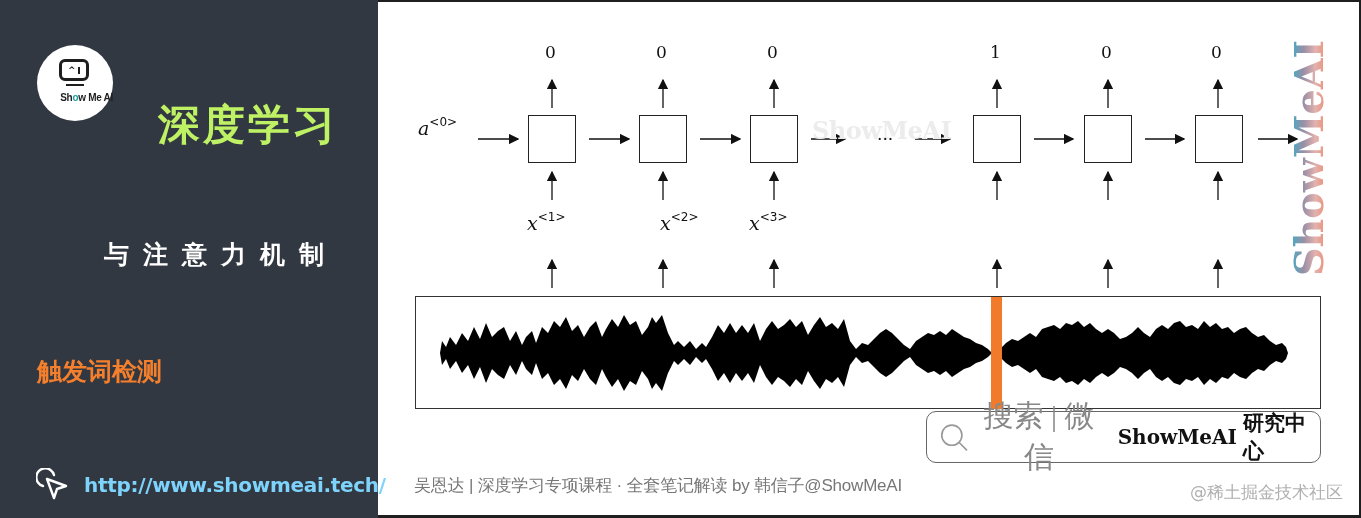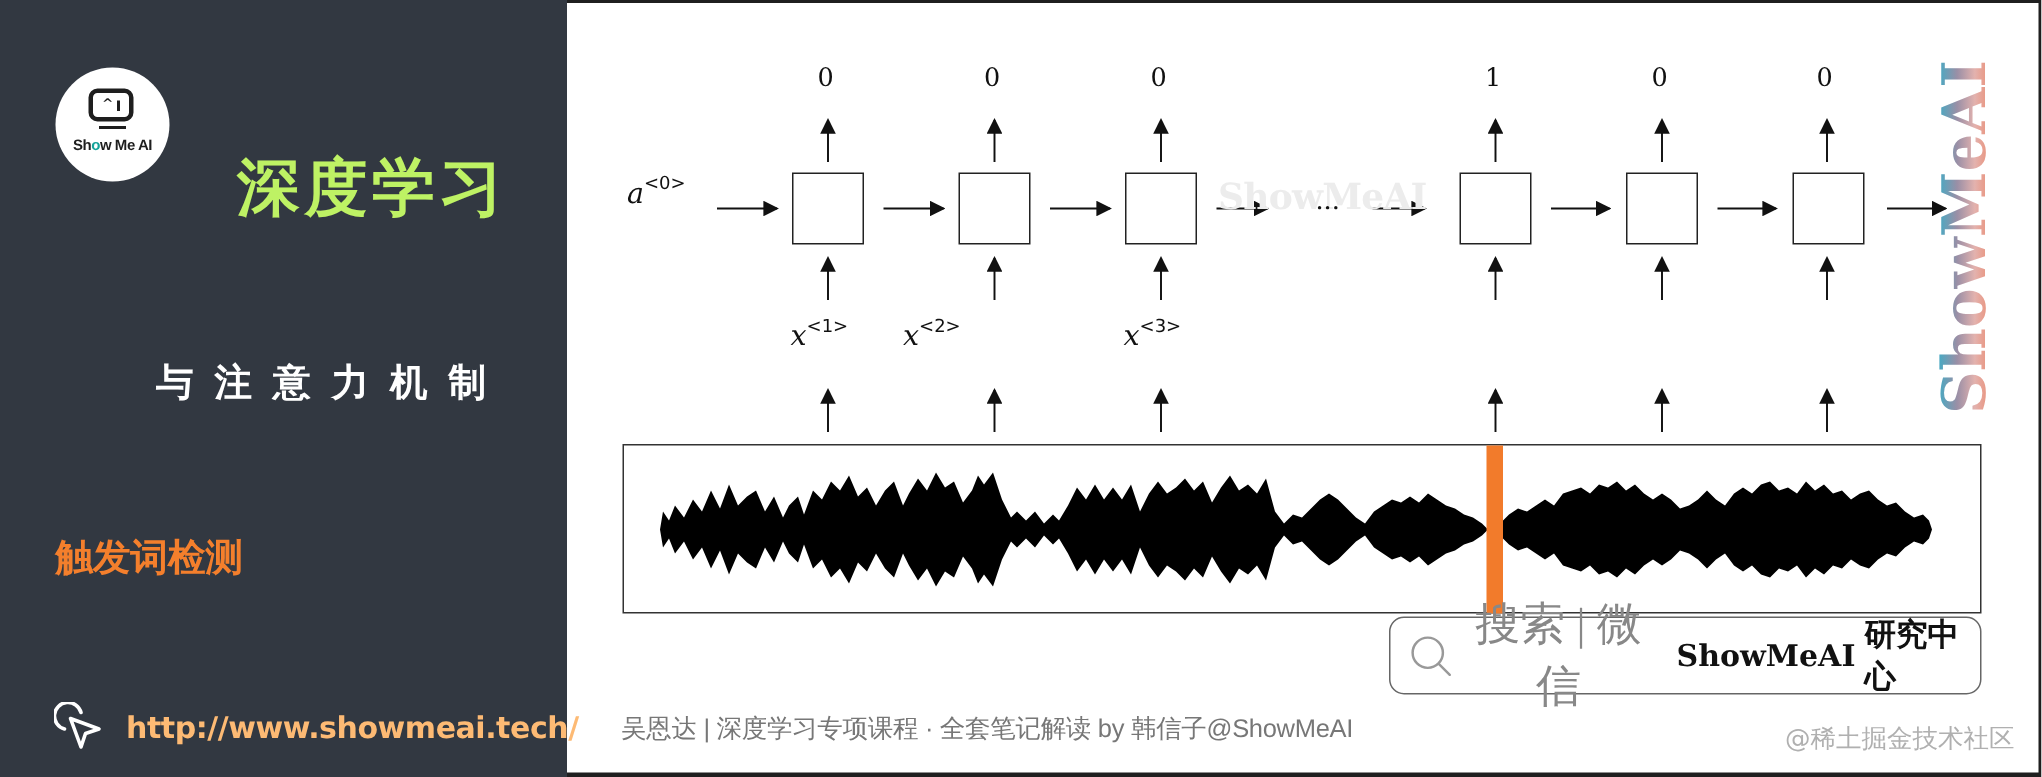--- a/index.html
+++ b/index.html
@@ -4,29 +4,29 @@
 <style>
   html, body { margin: 0; padding: 0; }
   body { width: 1361px; height: 518px; position: relative; overflow: hidden; background: #ffffff; font-family: "Liberation Sans", "DejaVu Sans", sans-serif; }
   .frame { position: absolute; left: 0; top: 0; width: 1361px; height: 518px; box-sizing: border-box; border: 2px solid #1f1f1f; border-bottom-width: 3px; }
   .left { position: absolute; left: 0; top: 0; width: 378px; height: 518px; background: #323841; }
   .logo { position: absolute; left: 37px; top: 45px; width: 76px; height: 76px; border-radius: 50%; background: #ffffff; }
   .logo .screen { position: absolute; left: 22px; top: 14px; width: 30px; height: 22px; border: 3px solid #1e1e1e; border-radius: 6px; box-sizing: border-box; }
   .logo .screen .eye1 { position: absolute; left: 6px; top: 4px; font-size: 9px; font-weight: bold; color: #1e1e1e; font-family: "DejaVu Sans", sans-serif; line-height: 9px; }
   .logo .screen .eye2 { position: absolute; left: 16px; top: 5px; width: 2px; height: 7px; background: #1e1e1e; }
   .logo .stand { position: absolute; left: 29px; top: 39px; width: 18px; height: 2px; background: #1e1e1e; }
-  .logo .txt { position: absolute; left: 0; top: 47px; width: 76px; text-align: center; font-size: 10px; font-weight: bold; color: #1e1e1e; letter-spacing: -0.3px; }
+  .logo .txt { position: absolute; left: 0; top: 47px; width: 76px; text-align: right; font-size: 10px; font-weight: bold; color: #1e1e1e; letter-spacing: -0.3px; }
   .logo .txt .o { color: #16a39a; }
   .title1 { position: absolute; right: 40px; top: 97px; font-size: 42px; font-weight: bold; color: #bef264; letter-spacing: 3px; font-family: "DejaVu Sans", sans-serif; }
   .title2 { position: absolute; right: 40px; top: 168px; font-size: 33px; font-weight: bold; color: #ffffff; letter-spacing: 2px; font-family: "DejaVu Sans", sans-serif; }
   .title3 { position: absolute; right: 40px; top: 238px; font-size: 25px; font-weight: bold; color: #ffffff; letter-spacing: 14px; font-family: "DejaVu Sans", sans-serif; }
   .subtitle { position: absolute; left: 37px; top: 355px; font-size: 25px; font-weight: bold; color: #f47f2c; font-family: "DejaVu Sans", sans-serif; }
   .url-row { position: absolute; left: 36px; top: 468px; display: flex; align-items: center; }
   .url-row .cursor { width: 34px; height: 34px; margin-right: 14px; }
-  .url-row .url { font-size: 20px; font-weight: bold; color: #fdba74; font-family: "DejaVu Sans", sans-serif; letter-spacing: -0.3px; }
+  .url-row .url { font-size: 20px; font-weight: bold; color: #7dd3fc; font-family: "DejaVu Sans", sans-serif; letter-spacing: -0.3px; }
   .lbl { position: absolute; font-family: "DejaVu Serif", "Liberation Serif", serif; color: #111; font-size: 17px; }
   .cell { position: absolute; width: 48px; height: 48px; border: 1.3px solid #222; box-sizing: border-box; background: #fff; }
   .math { font-family: "DejaVu Serif", serif; font-style: italic; font-size: 19px; }
   .math sup { font-style: normal; font-size: 12px; vertical-align: 9px; font-family: "DejaVu Sans", sans-serif; }
 
   .wave-box { position: absolute; left: 37px; top: 296px; width: 906px; height: 113px; border: 1.5px solid #333; box-sizing: border-box; background: #fff; overflow: hidden; }
   .marker { position: absolute; left: 991px; top: 297px; width: 11px; height: 112px; background: #f27b2b; }
 
   .search-box { position: absolute; left: 926px; top: 411px; width: 395px; height: 52px; border: 1.3px solid #666; border-radius: 10px; box-sizing: border-box; background: #fff; display: flex; align-items: center; padding-left: 12px; }
   .search-box .sicon { width: 32px; height: 32px; margin-right: 6px; }
@@ -118,21 +118,21 @@
 <div class="lbl" style="left:767px;top:42px">0</div>
 <div class="lbl" style="left:990px;top:42px">1</div>
 <div class="lbl" style="left:1101px;top:42px">0</div>
 <div class="lbl" style="left:1211px;top:42px">0</div>
 
 <div class="lbl math" style="left:418px;top:115px"><span>a</span><sup>&lt;0&gt;</sup></div>
 
 <div class="lbl" style="left:877px;top:124px">...</div>
 
 <div class="lbl math" style="left:527px;top:210px"><span>x</span><sup>&lt;1&gt;</sup></div>
-<div class="lbl math" style="left:602px;top:210px"><span>x</span><sup>&lt;2&gt;</sup></div>
+<div class="lbl math" style="left:660px;top:210px"><span>x</span><sup>&lt;2&gt;</sup></div>
 <div class="lbl math" style="left:749px;top:210px"><span>x</span><sup>&lt;3&gt;</sup></div>
 
 <div class="wave-box" style="left:415px">
   <svg width="906" height="113" viewBox="0 0 906 113">
     <path fill="#000" d="
       M24,56 L26,44 L30,50 L34,40 L40,48 L46,36 L52,44 L58,30 L64,42 L70,26 L76,40 L82,34 L88,30 L94,44 L100,34 L106,48 L110,40 L116,34 L120,46 L126,30 L132,36 L138,24 L144,30 L150,20 L156,34 L162,28 L168,40 L174,30 L180,24 L186,40 L190,32 L196,22 L202,30 L208,18 L214,28 L220,24 L226,38 L232,30 L236,20 L240,26 L246,18 L252,36 L258,48 L262,44 L268,50 L274,44 L280,52 L286,46 L290,50 L296,40 L302,28 L308,36 L314,26 L320,36 L326,28 L332,36 L338,26 L344,44 L350,32 L356,24 L362,32 L368,28 L374,22 L380,30 L386,24 L392,38 L398,28 L404,20 L410,30 L416,26 L422,32 L428,22 L434,44 L440,52 L446,46 L452,48 L458,42 L464,36 L470,32 L476,36 L482,42 L488,48 L494,52 L500,44 L506,40 L512,36 L518,38 L524,34 L530,38 L536,32 L542,36 L548,40 L554,42 L560,46 L566,48 L572,52 L576,56 L580,58 L584,52 L590,46 L596,42 L602,44 L608,40 L614,36 L620,40 L626,32 L632,30 L638,28 L644,32 L650,26 L656,28 L662,24 L668,30 L674,26 L680,32 L686,36 L692,32 L698,36 L704,42 L710,40 L716,36 L722,30 L728,36 L734,40 L740,32 L746,28 L752,32 L758,26 L764,24 L770,30 L776,28 L782,32 L788,24 L794,30 L800,26 L806,32 L812,30 L818,36 L824,32 L830,30 L836,36 L842,40 L848,38 L854,44 L860,48 L866,46 L870,50 L872,56
       L870,62 L866,66 L860,64 L854,68 L848,74 L842,72 L836,76 L830,82 L824,80 L818,76 L812,82 L806,80 L800,86 L794,82 L788,88 L782,80 L776,84 L770,82 L764,88 L758,86 L752,80 L746,84 L740,80 L734,72 L728,76 L722,82 L716,76 L710,72 L704,70 L698,76 L692,80 L686,76 L680,80 L674,86 L668,82 L662,88 L656,84 L650,86 L644,80 L638,84 L632,82 L626,80 L620,72 L614,76 L608,72 L602,68 L596,70 L590,66 L584,60 L580,58 L576,56 L572,60 L566,64 L560,66 L554,70 L548,72 L542,76 L536,80 L530,74 L524,78 L518,74 L512,76 L506,72 L500,68 L494,60 L488,64 L482,70 L476,76 L470,80 L464,76 L458,70 L452,64 L446,66 L440,60 L434,68 L428,90 L422,80 L416,86 L410,82 L404,92 L398,84 L392,74 L386,88 L380,82 L374,90 L368,84 L362,80 L356,88 L350,80 L344,68 L338,86 L332,76 L326,84 L320,76 L314,86 L308,76 L302,84 L296,72 L290,62 L286,66 L280,60 L274,68 L268,62 L262,68 L258,64 L252,76 L246,94 L240,86 L236,92 L232,82 L226,74 L220,88 L214,84 L208,94 L202,82 L196,90 L190,80 L186,72 L180,88 L174,82 L168,72 L162,84 L156,78 L150,92 L144,82 L138,88 L132,76 L126,82 L120,66 L116,78 L110,72 L106,64 L100,78 L94,68 L88,82 L82,78 L76,72 L70,86 L64,70 L58,82 L52,68 L46,76 L40,64 L34,72 L30,62 L26,68 L24,56 Z"></path>
   </svg>
 </div>
 

